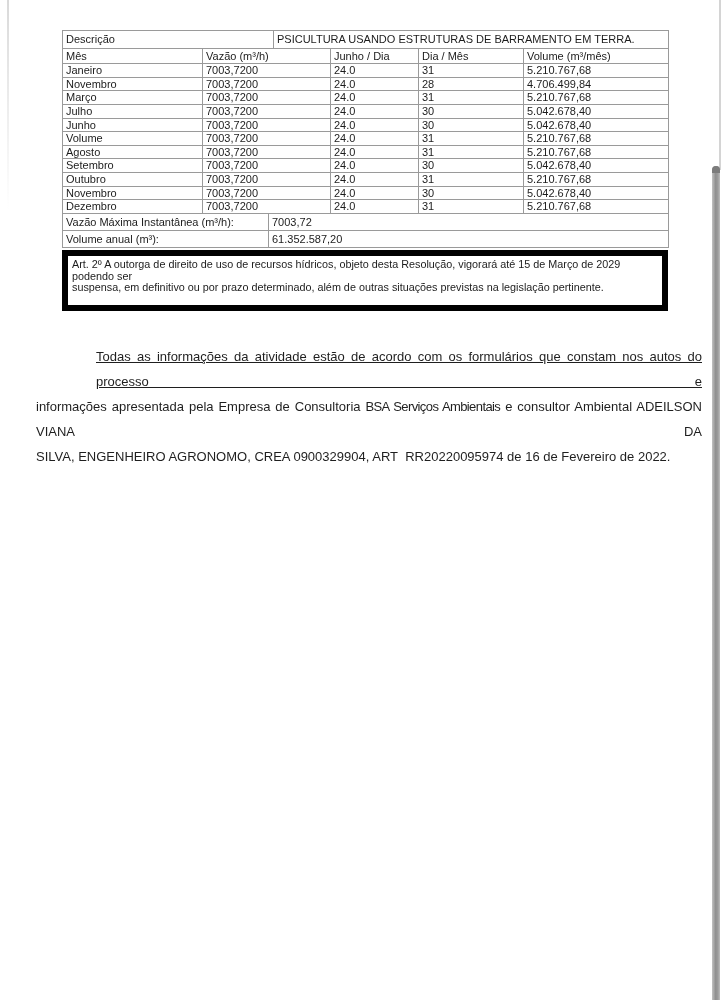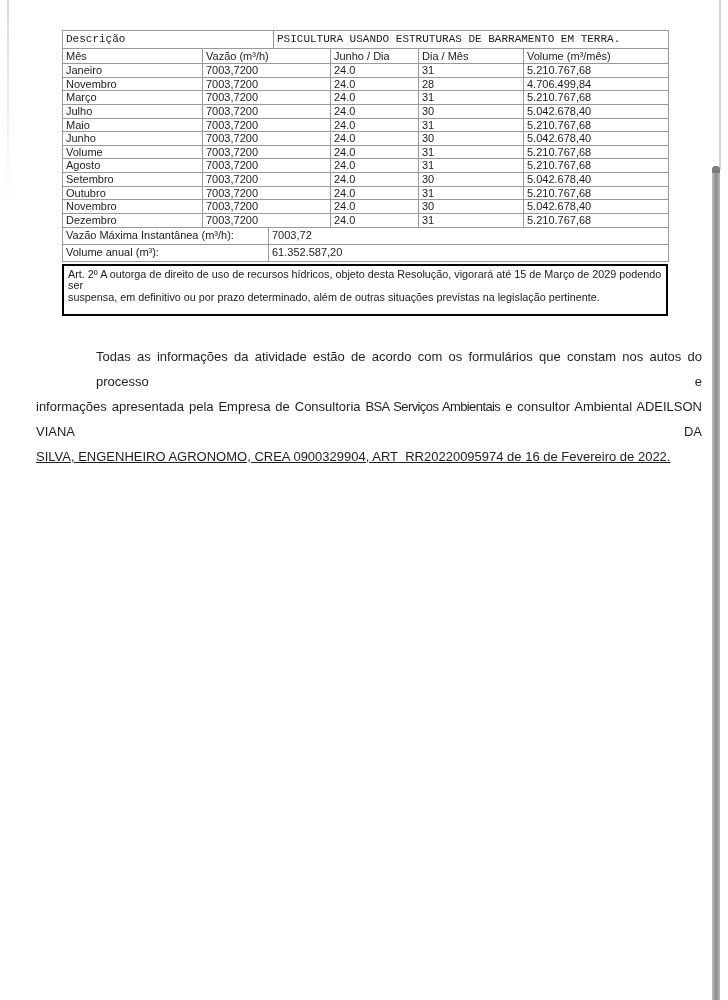--- a/index.html
+++ b/index.html
@@ -26,49 +26,49 @@
   .scan-bar-right::before{
     content:"";display:block;width:100%;height:7px;
     background:#7c7c7c;border-radius:4px 4px 0 0;
   }
   
   .doc{position:absolute;left:62px;top:30px;width:606px;}
   .doc table{
     border-collapse:collapse;width:606px;table-layout:fixed;
     margin-top:-1px;
   }
-  .doc table:first-child{margin-top:0;font-family:Liberation Mono, monospace;}
+  .doc table:first-child{margin-top:0;}
   .doc td{
     border:1px solid #9a9a9a;
     font-size:11px;line-height:1.15;
     padding:0 3px;
     overflow:hidden;white-space:nowrap;
     color:#1c1c1c;
   }
   .r-desc td{height:17px;}
   .r-dados td{height:15px;font-weight:bold;text-align:center;font-size:11.5px;}
   .r-head td{height:14px;text-align:left;}
   .r-month td{height:12.5px;}
   .r-sum td{height:16px;}
   .c-num{text-align:left;}
   .art-box{
     margin-top:2px;
-    border:2px solid #000000;
+    border:6px solid #000000;
     padding:3px 4px 11px 4px;
     font-size:10.8px;line-height:11.6px;
     color:#1c1c1c;
   }
   
   .body-par{
     position:absolute;left:36px;top:344px;width:666px;
     font-size:13px;line-height:25px;color:#1f1f1f;
   }
   .par-line{text-align:justify;text-align-last:justify;}
-  .par-line.first{padding-left:60px;}
-  .par-line.last{text-align:left;text-align-last:left;text-decoration:underline;}
+  .par-line.first{padding-left:60px;text-decoration:underline;}
+  .par-line.last{text-align:left;text-align-last:left;}
   .condensed{letter-spacing:-0.6px;}
 </style>
 </head>
 <body>
 
 <div>
 
   <div class="scan-edge-left"></div>
   <div class="scan-line-right-top"></div>
   <div class="scan-bar-right"></div>
@@ -126,27 +126,20 @@
         <td class="c-num">5.210.767,68</td>
       </tr>
       <tr class="r-month">
         <td>Julho</td>
         <td class="c-num">7003,7200</td>
         <td class="c-num">24.0</td>
         <td class="c-num">30</td>
         <td class="c-num">5.042.678,40</td>
       </tr>
       <tr class="r-month">
-        <td>Maio</td>
-        <td class="c-num">7003,7200</td>
-        <td class="c-num">24.0</td>
-        <td class="c-num">31</td>
-        <td class="c-num">5.210.767,68</td>
-      </tr>
-      <tr class="r-month">
         <td>Junho</td>
         <td class="c-num">7003,7200</td>
         <td class="c-num">24.0</td>
         <td class="c-num">30</td>
         <td class="c-num">5.042.678,40</td>
       </tr>
       <tr class="r-month">
         <td>Volume</td>
         <td class="c-num">7003,7200</td>
         <td class="c-num">24.0</td>

